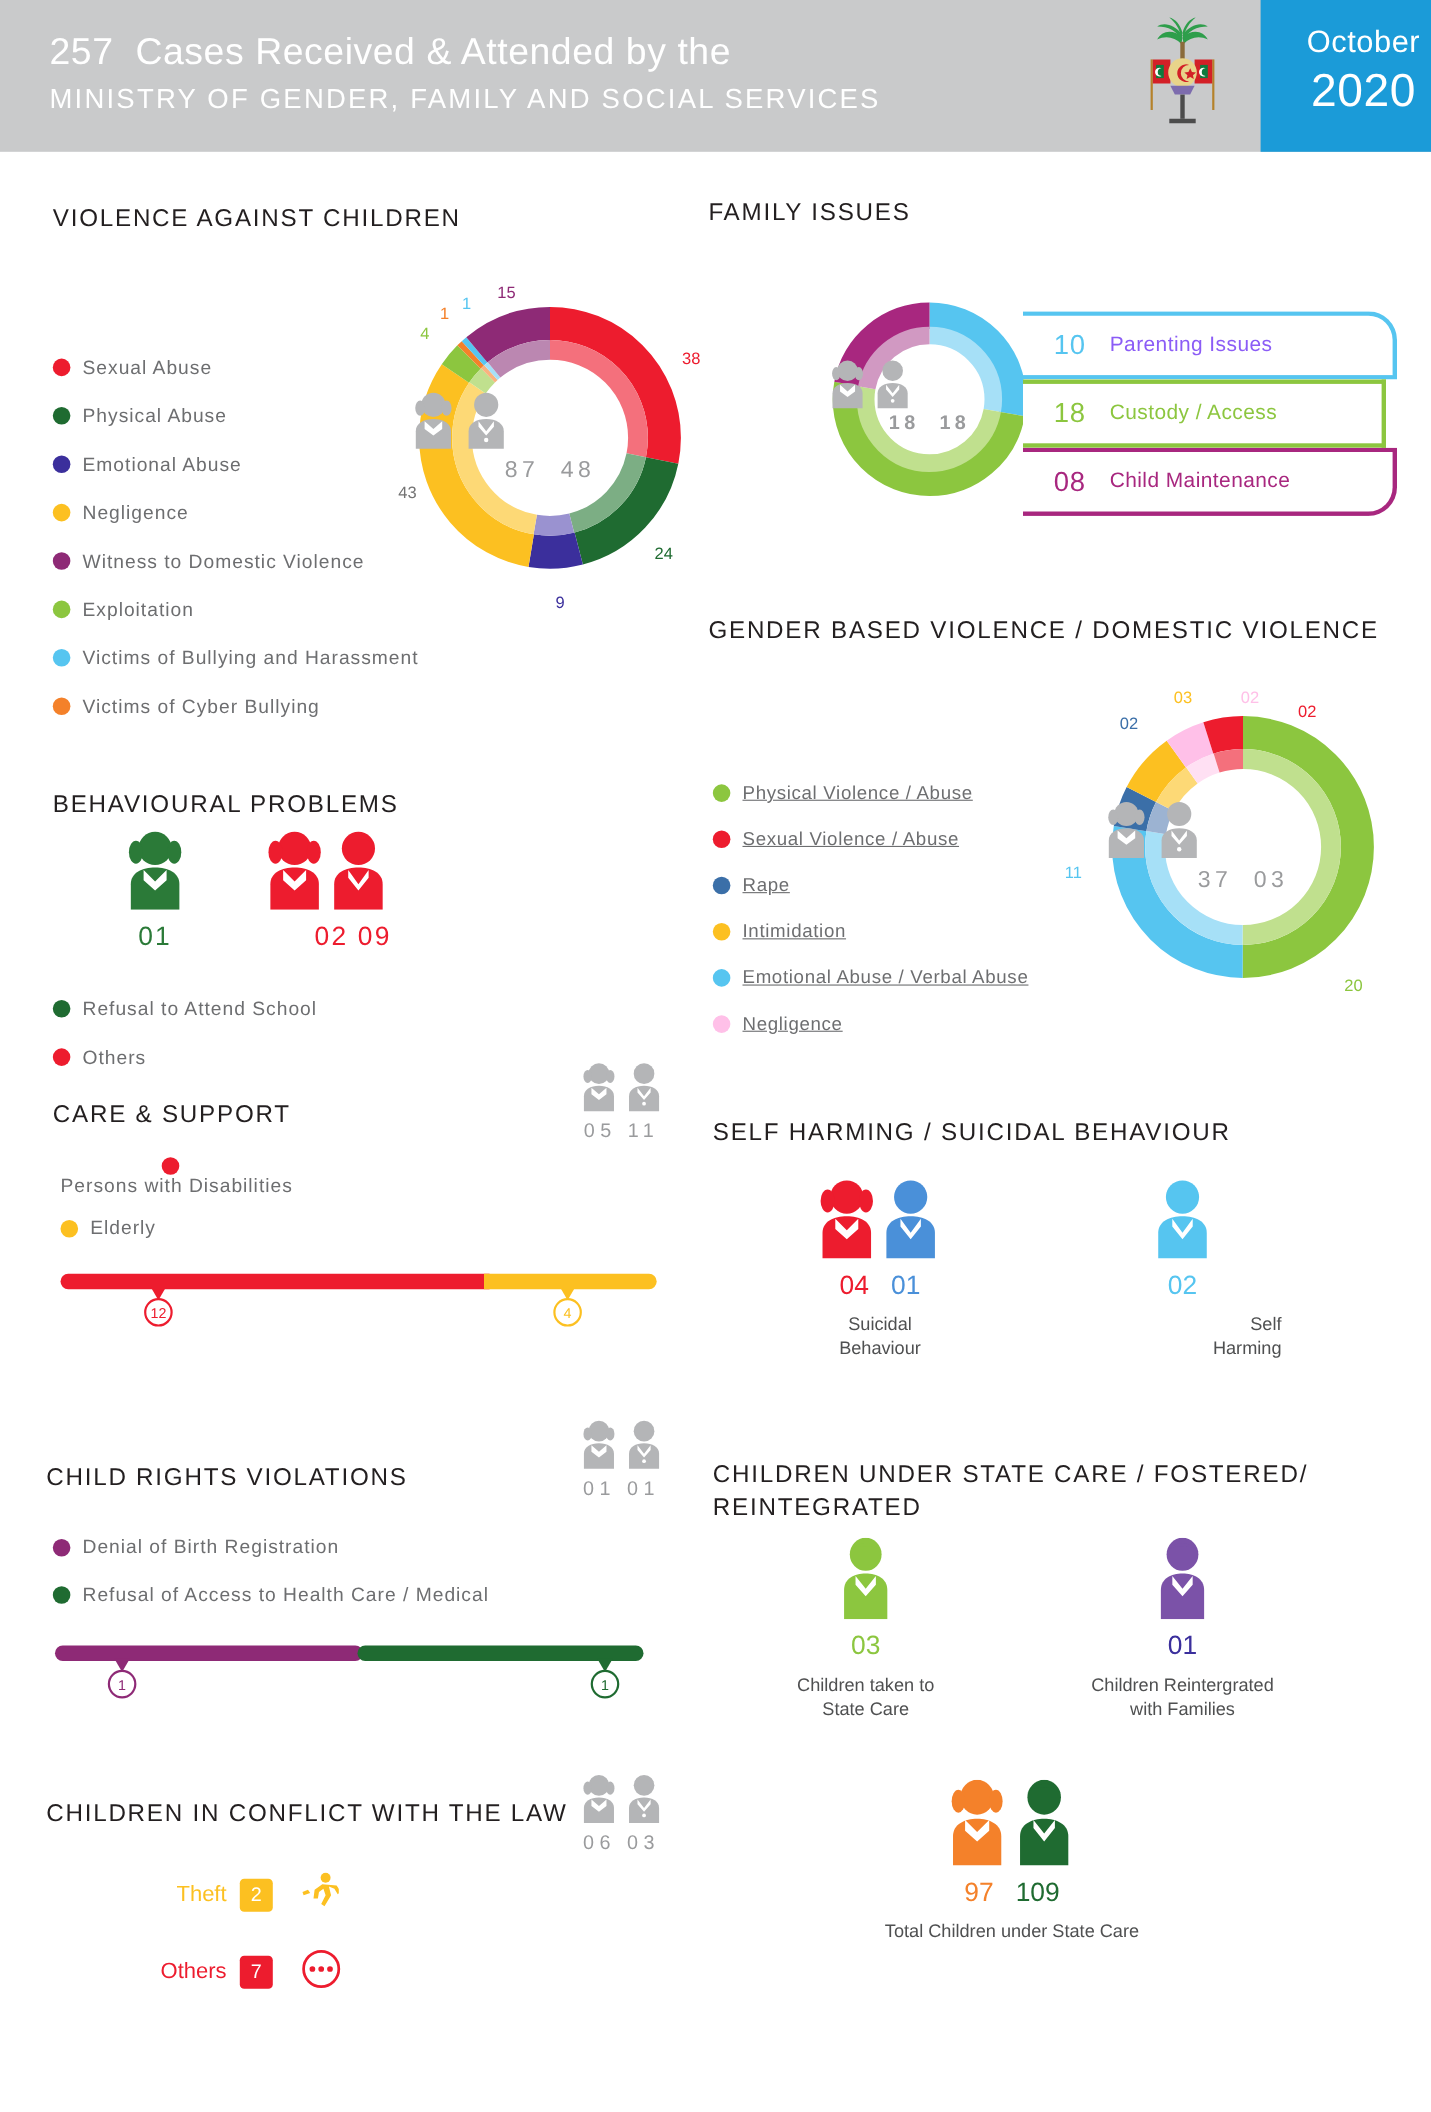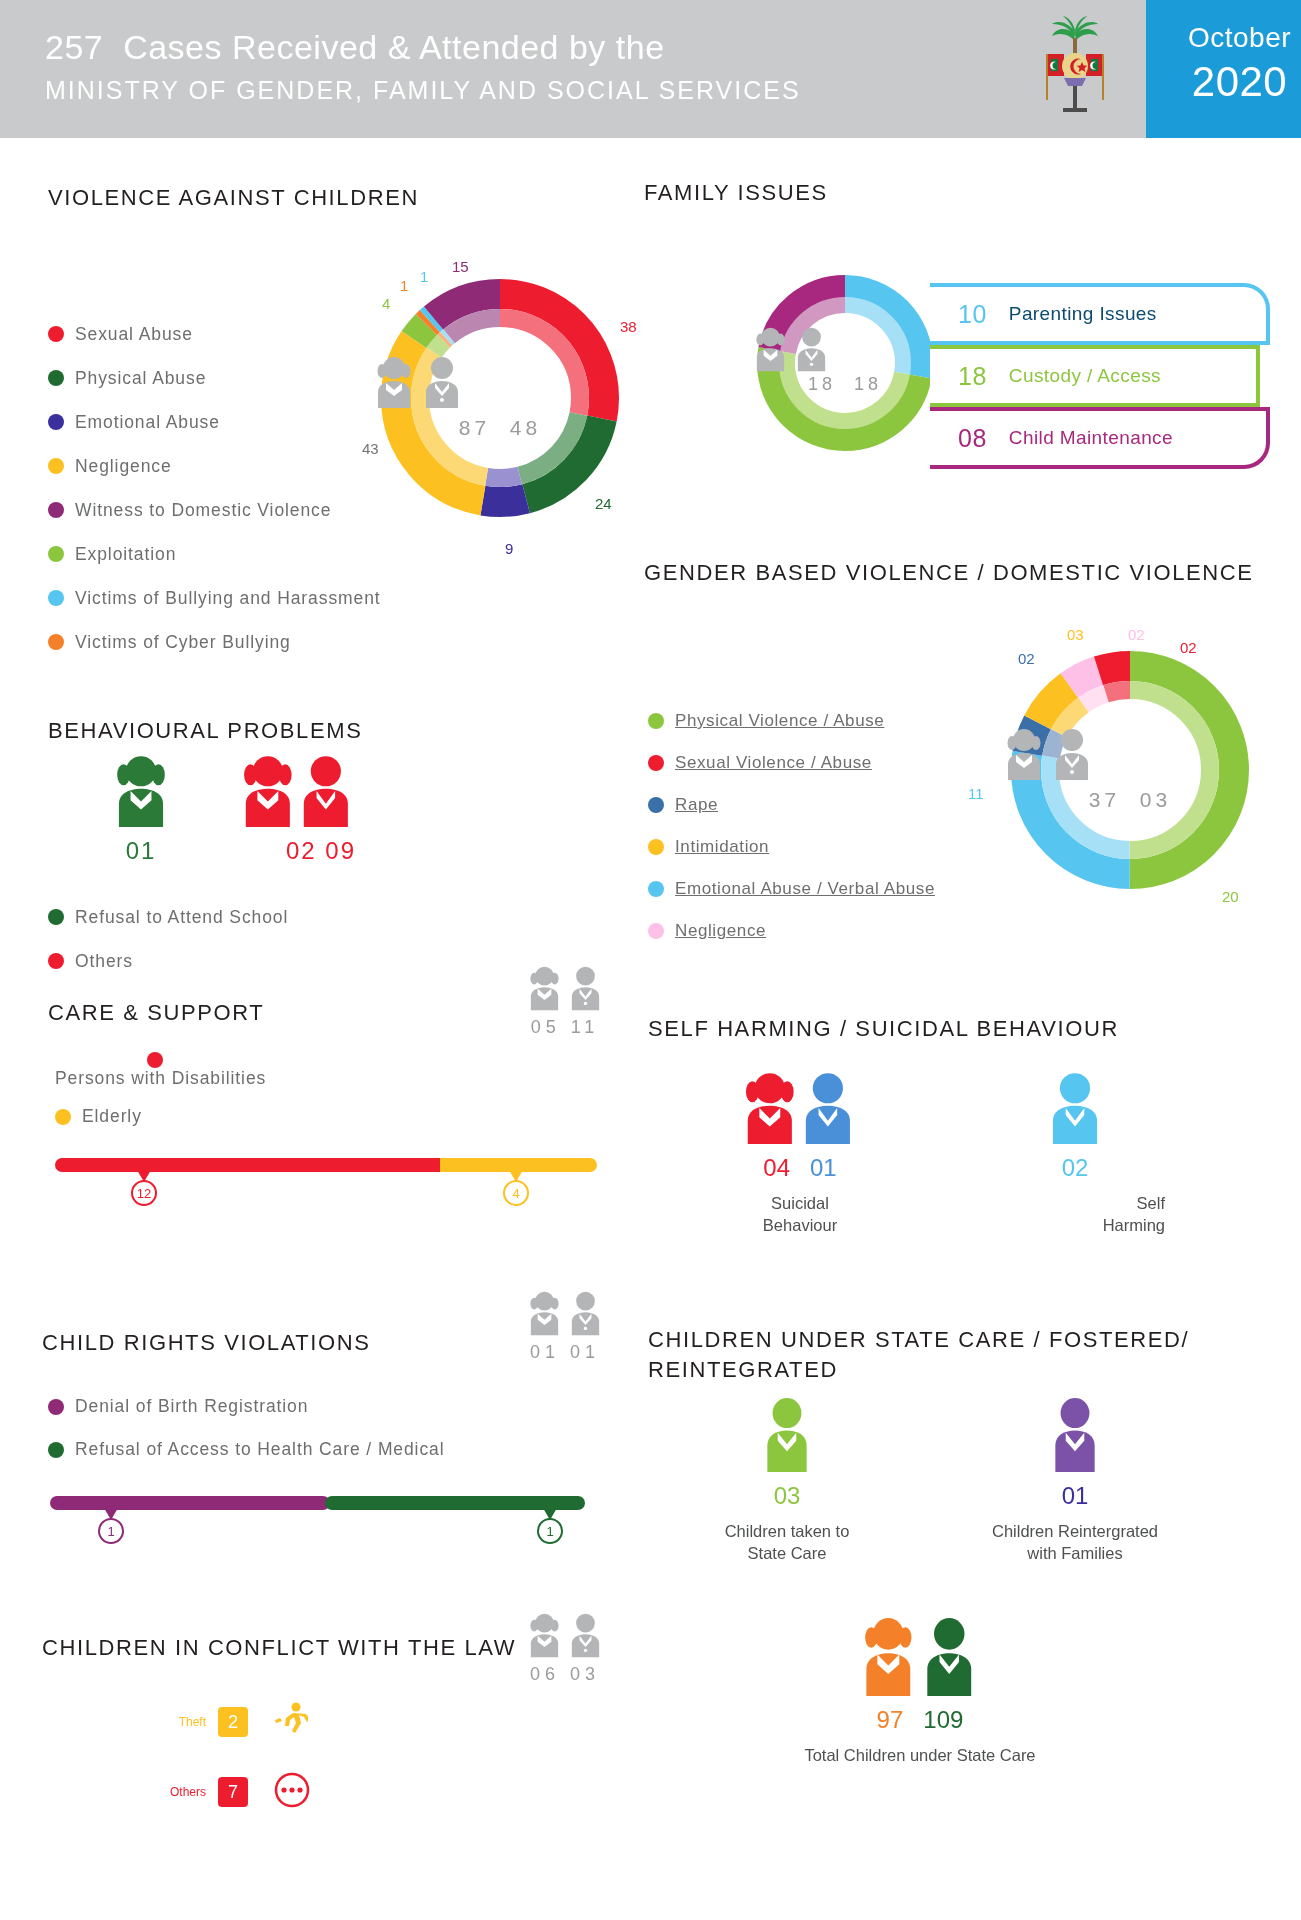--- a/index.html
+++ b/index.html
@@ -86,21 +86,21 @@
   
   .stat { position:absolute; text-align:center; }
   .stat .nums { font-size:24px; letter-spacing:5px; margin-top:6px;}
   .stat .cap { font-size:16.5px; color:#4f5051; line-height:1.35; margin-top:10px;}
 
   .minihead { position:absolute; text-align:center; }
   .minihead .nums { font-size:18px; color:#9a9b9d; letter-spacing:5px; margin-top:2px;}
 
   
   .cl-row { position:absolute; display:flex; align-items:center; }
-  .cl-row .cat { font-size:12px; width:66px; text-align:right; margin-right:12px;}
+  .cl-row .cat { font-size:20px; width:66px; text-align:right; margin-right:12px;}
   .cl-row .chip {
     width:30px;height:30px;border-radius:4px;color:#fff;font-size:18px;
     display:flex;align-items:center;justify-content:center;
   }
 </style>
 </head>
 <body>
 
 <div class="page">
 
@@ -268,28 +268,28 @@
           </g>
         <g>
             <ellipse cx="72" cy="12" rx="11" ry="11"></ellipse>
             <path d="M61 9 q11 -12 22 0 q-5 -4 -11 -3 q-7 -1 -11 3z"></path>
             <path d="M56 52 v-16 c0-7 7-11 16-11 s16 4 16 11 v16 z"></path>
             <path d="M65 27 l7 9 7-9 v5 l-7 8 -7-8z" fill="#fff"></path>
             <circle cx="72" cy="44" r="2" fill="#fff"></circle>
           </g>
       </svg>
     </div>
-    <div class="centre-num" style="top:106px; font-size:18px;">
+    <div class="centre-num" style="top:106px; font-size:18px;font-weight:bold;">
       <span>18</span>&nbsp;&nbsp;<span>18</span>
     </div>
   </div>
 
   <div class="fi-box" style="left:930px; top:283px; width:340px; height:62px; border-width:4px; border-color:#56c5f0; border-top-right-radius:26px; border-bottom-right-radius:0; border-left:none;">
     <span class="n" style="color:#56c5f0">10</span>
-    <span class="t" style="color:#0c4a6e">Parenting Issues</span>
+    <span class="t" style="color:#8b5cf6">Parenting Issues</span>
   </div>
   <div class="fi-box" style="left:930px; top:345px; width:330px; height:62px; border-width:4px; border-color:#8cc63f; border-left:none;">
     <span class="n" style="color:#8cc63f">18</span>
     <span class="t" style="color:#8cc63f">Custody / Access</span>
   </div>
   <div class="fi-box" style="left:930px; top:407px; width:340px; height:62px; border-width:4px; border-color:#a8277f; border-bottom-right-radius:26px; border-left:none;">
     <span class="n" style="color:#a8277f">08</span>
     <span class="t" style="color:#a8277f">Child Maintenance</span>
   </div>
 

